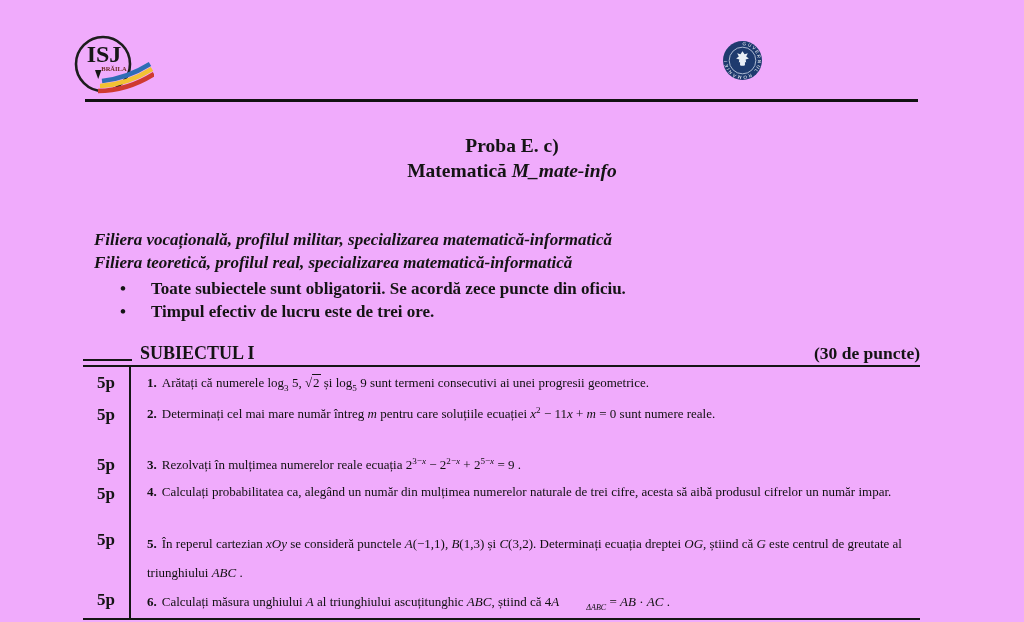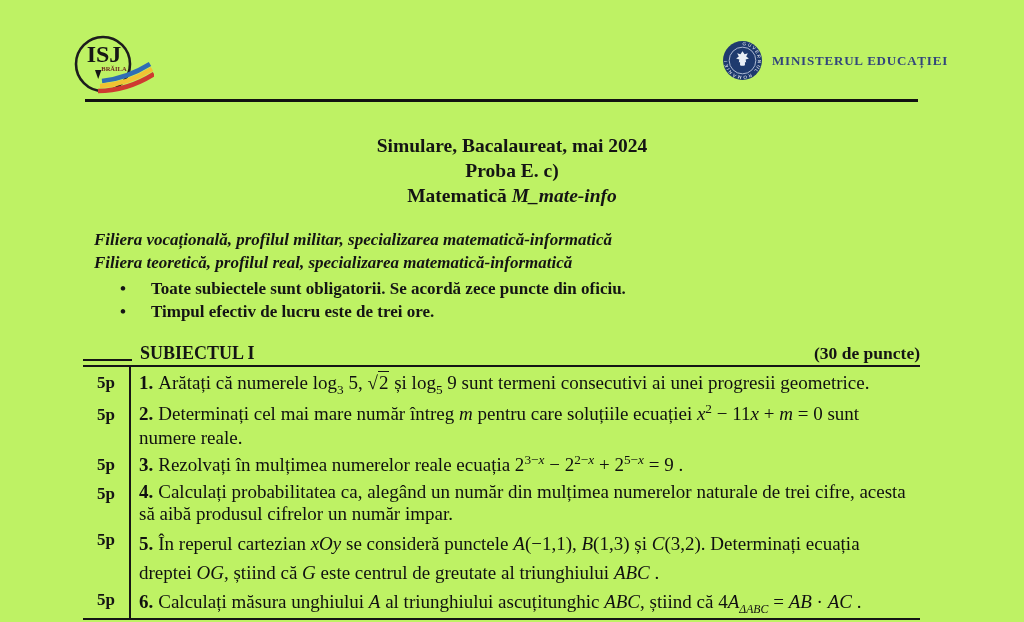--- a/index.html
+++ b/index.html
@@ -49,34 +49,34 @@
     border-top:2px solid #151515;border-bottom:2px solid #151515;
     box-sizing:border-box;
   }
   .row{display:flex;align-items:stretch;}
   .pts-col{
     flex:0 0 48px;width:48px;border-right:2px solid #151515;
     text-align:center;font-weight:bold;font-size:17px;
     padding-top:6px;box-sizing:border-box;
   }
   .ptext{
-    flex:1;padding:3px 6px 0 8px;font-size:19px;color:#101010;
+    flex:1;padding:3px 6px 0 16px;font-size:13px;color:#101010;
   }
   .pnum{font-weight:bold;margin-right:5px;}
   .s-i{font-style:italic;}
   .s-sup{vertical-align:super;font-size:0.7em;line-height:0;}
   .s-supi{vertical-align:super;font-size:0.7em;line-height:0;font-style:italic;}
   .s-sub{vertical-align:sub;font-size:0.7em;line-height:0;}
-  .s-subi{vertical-align:sub;font-size:0.62em;line-height:0;font-style:italic;}
+  .s-subi{vertical-align:sub;font-size:0.62em;line-height:0;font-style:italic;margin-left:27px;}
   .s-ovl{border-top:1.4px solid #141414;padding:0 1px;}
 </style>
 </head>
 <body>
 
-<div class="page" style="background: #bef264;">
+<div class="page" style="background: #f0abfc;">
 
   <svg class="isj-logo" viewBox="0 0 88 64">
     <circle cx="37" cy="30" r="27" fill="none" stroke="#1d1d1d" stroke-width="2.6"></circle>
     <path d="M29 36 l3.2 9 3.2 -9 z" fill="#161616"></path>
     <text x="38" y="28" text-anchor="middle" font-family="Liberation Serif, serif" font-weight="bold" font-size="24" fill="#161616">ISJ</text>
     <text x="48" y="37" text-anchor="middle" font-family="Liberation Serif, serif" font-weight="bold" font-size="6.5" fill="#6e2a22">BRĂILA</text>
     <g>
       <path d="M36 47 C54 45 68 40 84 30" stroke="#2f6db5" stroke-width="4.5" fill="none"></path>
       <path d="M34 52 C54 51 70 45 86 35" stroke="#f2c233" stroke-width="4.5" fill="none"></path>
       <path d="M32 57 C54 57 72 50 88 40" stroke="#cf3a30" stroke-width="4.5" fill="none"></path>
@@ -92,27 +92,25 @@
       <circle cx="20" cy="20" r="19" fill="#1e3a6e"></circle>
       <circle cx="20" cy="20" r="13" fill="none" stroke="#cdd6e8" stroke-width="0.8"></circle>
       <text font-size="4.4" fill="#ffffff" letter-spacing="1.4" font-family="Liberation Sans, sans-serif">
         <textPath href="#sealArc">GUVERNUL ROMÂNIEI</textPath>
       </text>
       <g>
         <path d="M20 11 l2 3 3.2 -1 -1.6 3 2.6 2 -3.1 1 .5 3 -3.6 -1.6 -3.6 1.6 .5 -3 -3.1 -1 2.6 -2 -1.6 -3 3.2 1 z" fill="#e9eef6"></path>
         <rect x="17.6" y="19.6" width="4.8" height="5.6" rx="1.2" fill="#e9eef6"></rect>
       </g>
     </svg>
-    <span class="ministry-label">MINISTERUL EDUCAȚIEI</span>
   </div>
 
   <div class="header-rule"></div>
 
   <div class="exam-title">
-    <div>Simulare, Bacalaureat, mai 2024</div>
     <div>Proba E. c)</div>
     <div><span>Matematică </span><span class="it">M_mate-info</span></div>
   </div>
 
   <div class="program">
     <div>Filiera vocațională, profilul militar, specializarea matematică-informatică</div>
     <div>Filiera teoretică, profilul real, specializarea matematică-informatică</div>
   </div>
 
   <div class="notes">

